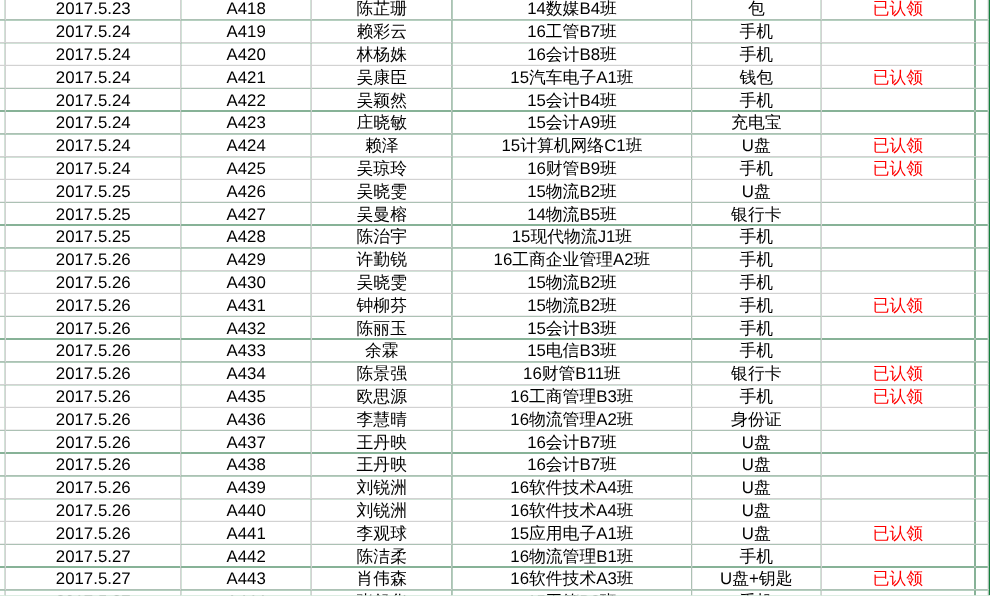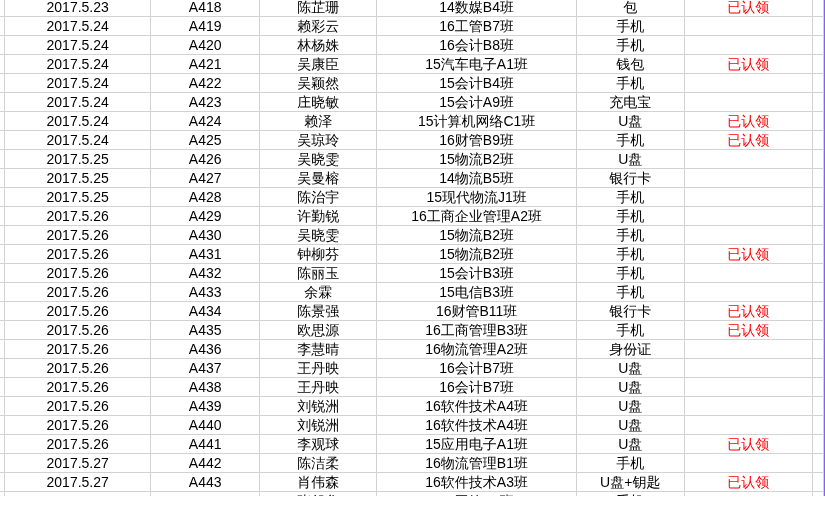--- a/index.html
+++ b/index.html
@@ -11,21 +11,21 @@
     width: 825px;
     height: 512px;
     overflow: hidden;
     font-family: "Liberation Sans", "DejaVu Sans", sans-serif;
   }
   .sheet-viewport {
     position: relative;
     width: 825px;
     height: 496px;
     overflow: hidden;
-    background: #8b5cf6;
+    background: #15803d;
   }
   table.sheet {
     position: absolute;
     top: -3px;
     left: -1px;
     border-collapse: collapse;
     table-layout: fixed;
   }
   table.sheet td {
     border: 1px solid #d2d2d2;

